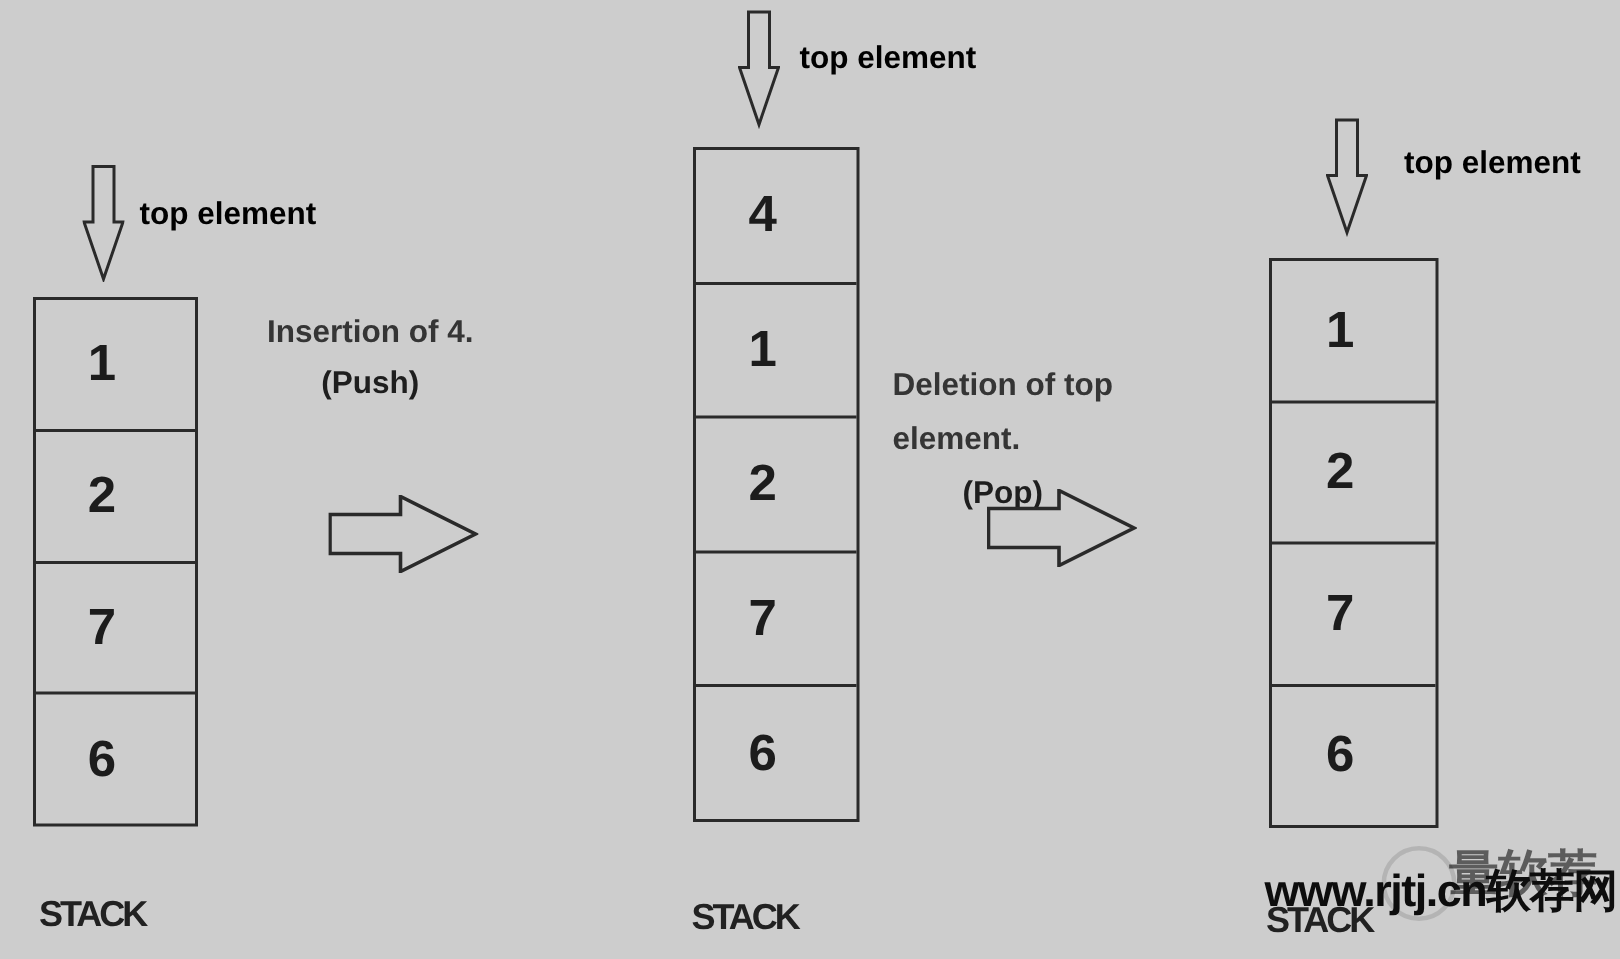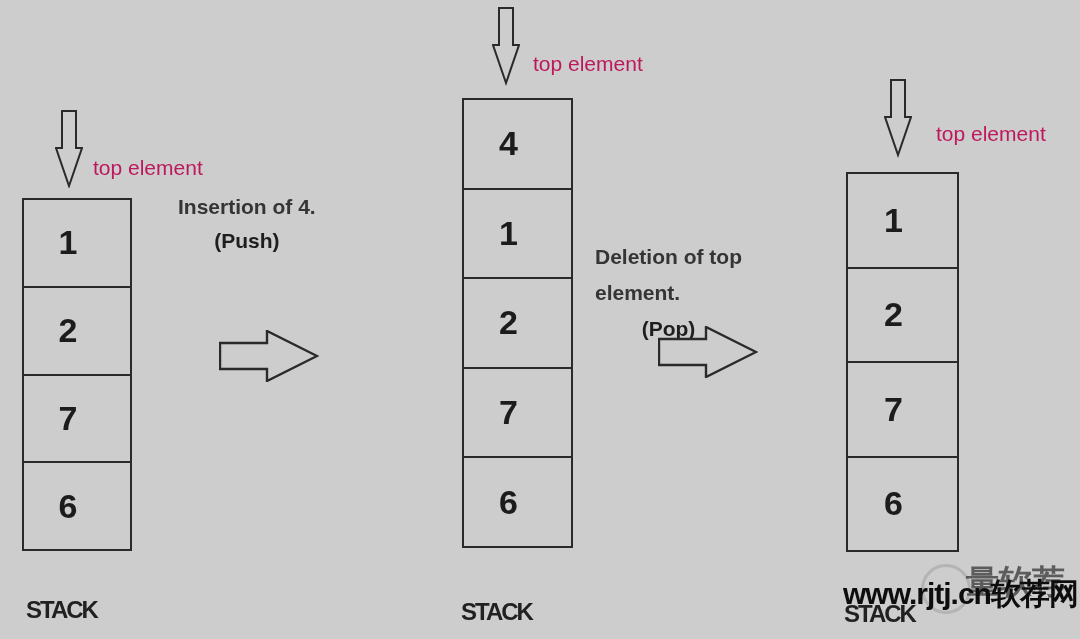--- a/index.html
+++ b/index.html
@@ -23,22 +23,22 @@
     flex:1;display:flex;align-items:center;justify-content:center;
     border-bottom:2px solid var(--ink);
   }
   .stack-cell:last-child{border-bottom:none;}
   .cell-value{
     font-weight:bold;font-size:34px;color:#1c1c1c;
     transform:translateX(-9px);
   }
   
   .top-label{
-    position:absolute;font-weight:normal;font-size:21px;color:#be185d;
-    white-space:nowrap;line-height:24px;margin-top:25px;
+    position:absolute;font-weight:bold;font-size:21px;color:#000000;
+    white-space:nowrap;line-height:24px;
   }
   .stack-caption{
     position:absolute;font-weight:bold;font-size:24px;color:#212121;
     letter-spacing:-2px;line-height:36px;
   }
   .op-text{
     position:absolute;font-size:21px;line-height:34px;
     color:#353535;font-weight:bold;white-space:nowrap;
   }
   .op-text .strong{color:#1e1e1e;text-align:center;}
@@ -78,21 +78,21 @@
     </div>
     <div class="stack-cell">
       <span class="cell-value">7</span>
     </div>
     <div class="stack-cell">
       <span class="cell-value">6</span>
     </div>
   </div>
   <div class="stack-caption" style="left:26px;top:592px;">STACK</div>
 
-  <div class="op-text" style="left:178px;top:190px;">
+  <div class="op-text" style="left:178px;top:205px;">
     <div>Insertion of 4.</div>
     <div class="strong">(Push)</div>
   </div>
   <svg class="abs" style="left:219px;top:330px;" width="100" height="52" viewBox="0 0 100 52">
     <path d="M1 13 H48 V1 L98 26 L48 51 V39 H1 Z" fill="none" stroke="#2a2a2a" stroke-width="2.4"></path>
   </svg>
 
   <svg class="abs" style="left:492px;top:5px;" width="28" height="82" viewBox="0 0 28 78">
     <path d="M7 1 H21 V38 H27 L14 76 L1 38 H7 Z" fill="none" stroke="#2a2a2a" stroke-width="2"></path>
   </svg>

